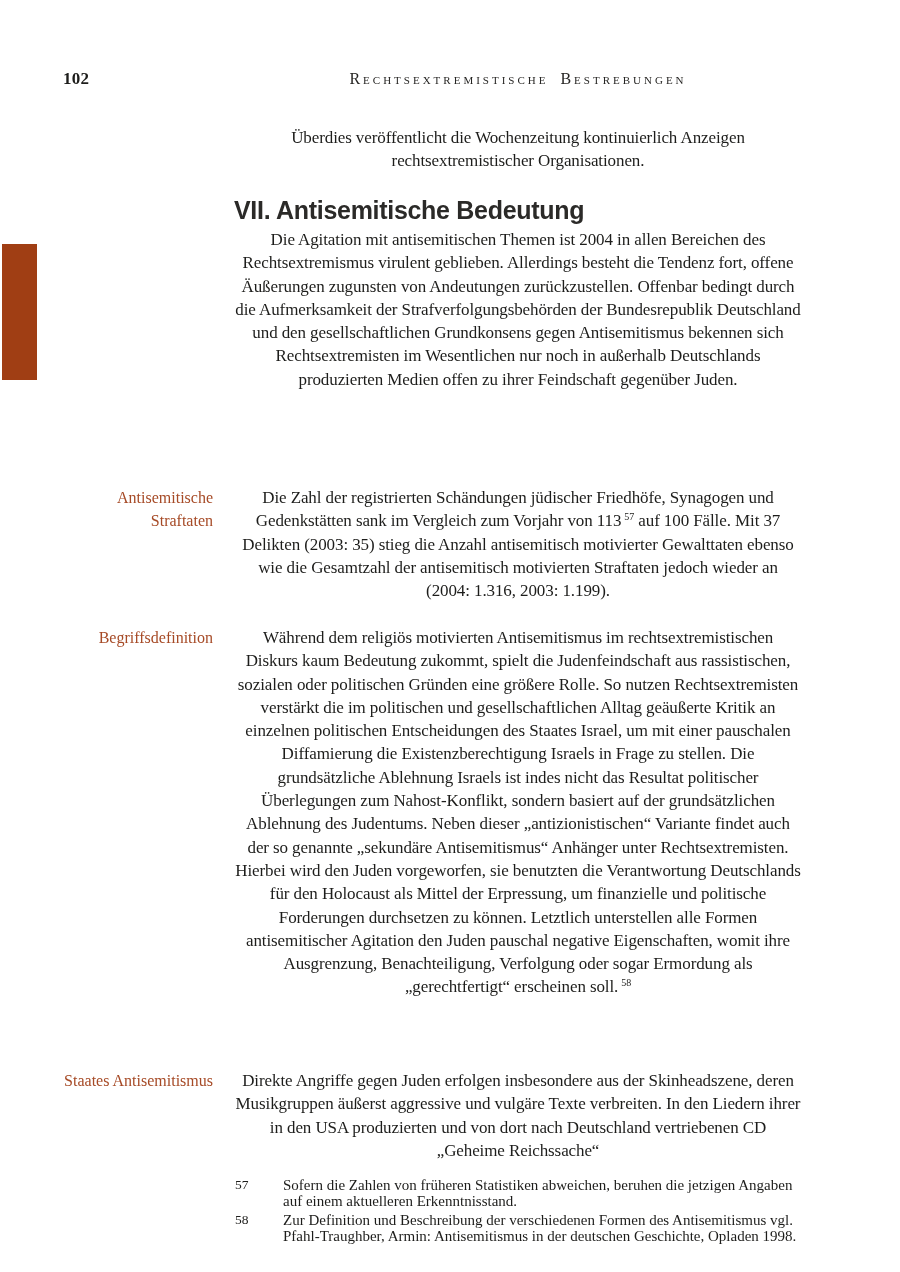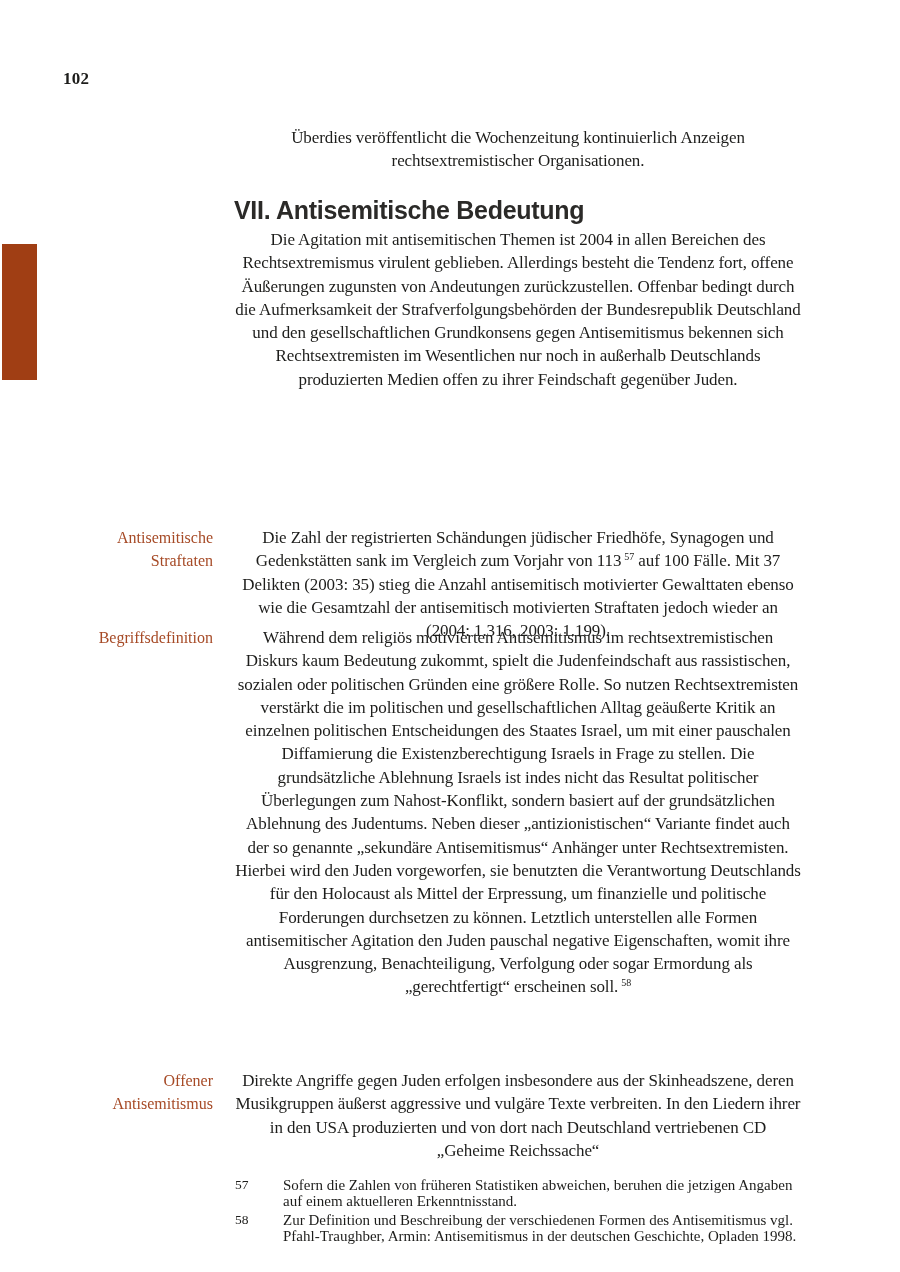--- a/index.html
+++ b/index.html
@@ -50,21 +50,21 @@
     font-size:17px;line-height:23.3px;
     letter-spacing:-.1px;
     color:#1d1d1b;
     text-align:center;
   }
   .para-body sup{
     font-size:10px;line-height:0;vertical-align:6px;margin-left:3px;
   }
   .row-intro{top:126px;}
   .row-p2{top:228px;}
-  .row-p3{top:486px;margin-top:40px;}
+  .row-p3{top:486px;}
   .row-p4{top:626px;font-family:Liberation Serif, serif;}
   .row-p5{top:1069px;}
   
   .footnotes{
     position:absolute;left:235px;top:1177px;width:566px;
   }
   .footnote{
     display:flex;align-items:flex-start;margin-bottom:3px;
   }
   .footnote-number{
@@ -76,20 +76,21 @@
     font-size:15px;line-height:16px;
   }
 </style>
 </head>
 <body>
 
 <div class="page">
 
   <div class="page-number">102</div>
 
+  <div class="running-head">Rechtsextremistische Bestrebungen</div>
 
   <div class="accent-bar" style="background: rgb(160, 62, 20);"></div>
 
   <div class="para-row row-intro">
     <div class="margin-label" style="color: rgb(166, 74, 38);"></div>
     <div class="para-body">Überdies veröffentlicht die Wochenzeitung kontinuierlich Anzeigen rechtsextremistischer Organisationen.</div>
   </div>
 
   <h2 class="section-heading" style="margin:0;">VII. Antisemitische Bedeutung</h2>
 
@@ -102,21 +103,21 @@
     <div class="margin-label" style="color: rgb(166, 74, 38);">Antisemitische Straftaten</div>
     <div class="para-body">Die Zahl der registrierten Schändungen jüdischer Friedhöfe, Synagogen und Gedenkstätten sank im Vergleich zum Vorjahr von 113<sup>57</sup> auf 100 Fälle. Mit 37 Delikten (2003: 35) stieg die Anzahl antisemitisch motivierter Gewalttaten ebenso wie die Gesamtzahl der antisemitisch motivierten Straftaten jedoch wieder an (2004: 1.316, 2003: 1.199).</div>
   </div>
 
   <div class="para-row row-p4">
     <div class="margin-label" style="color: rgb(166, 74, 38);">Begriffsdefinition</div>
     <div class="para-body">Während dem religiös motivierten Antisemitismus im rechtsextremistischen Diskurs kaum Bedeutung zukommt, spielt die Judenfeindschaft aus rassistischen, sozialen oder politischen Gründen eine größere Rolle. So nutzen Rechtsextremisten verstärkt die im politischen und gesellschaftlichen Alltag geäußerte Kritik an einzelnen politischen Entscheidungen des Staates Israel, um mit einer pauschalen Diffamierung die Existenzberechtigung Israels in Frage zu stellen. Die grundsätzliche Ablehnung Israels ist indes nicht das Resultat politischer Überlegungen zum Nahost-Konflikt, sondern basiert auf der grundsätzlichen Ablehnung des Judentums. Neben dieser „antizionistischen“ Variante findet auch der so genannte „sekundäre Antisemitismus“ Anhänger unter Rechtsextremisten. Hierbei wird den Juden vorgeworfen, sie benutzten die Verantwortung Deutschlands für den Holocaust als Mittel der Erpressung, um finanzielle und politische Forderungen durchsetzen zu können. Letztlich unterstellen alle Formen antisemitischer Agitation den Juden pauschal negative Eigenschaften, womit ihre Ausgrenzung, Benachteiligung, Verfolgung oder sogar Ermordung als „gerechtfertigt“ erscheinen soll.<sup>58</sup></div>
   </div>
 
   <div class="para-row row-p5">
-    <div class="margin-label" style="color: rgb(166, 74, 38);">Offener Antisemitismus</div>
+    <div class="margin-label" style="color: rgb(166, 74, 38);">Staates Antisemitismus</div>
     <div class="para-body">Direkte Angriffe gegen Juden erfolgen insbesondere aus der Skinheadszene, deren Musikgruppen äußerst aggressive und vulgäre Texte verbreiten. In den Liedern ihrer in den USA produzierten und von dort nach Deutschland vertriebenen CD „Geheime Reichssache“</div>
   </div>
 
   <div class="footnotes">
     <div class="footnote">
       <div class="footnote-number">57</div>
       <div class="footnote-text">Sofern die Zahlen von früheren Statistiken abweichen, beruhen die jetzigen Angaben auf einem aktuelleren Erkenntnisstand.</div>
     </div>
     <div class="footnote">
       <div class="footnote-number">58</div>

